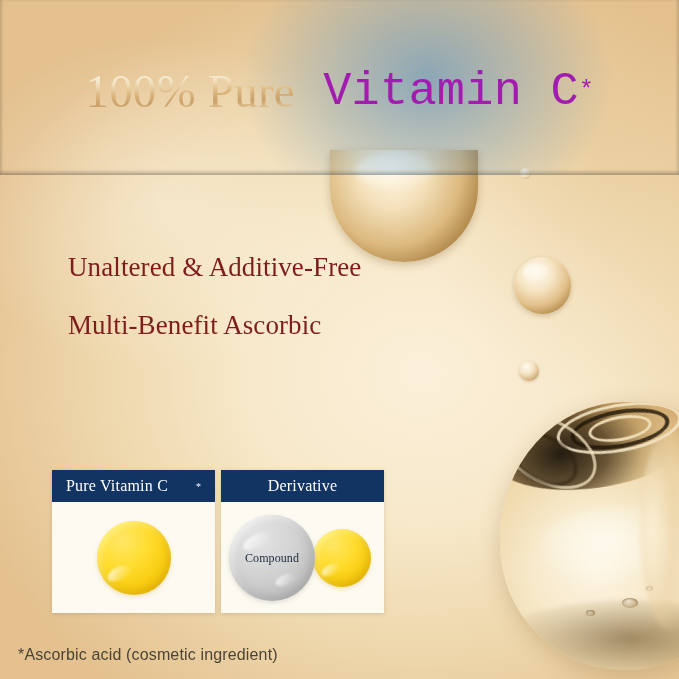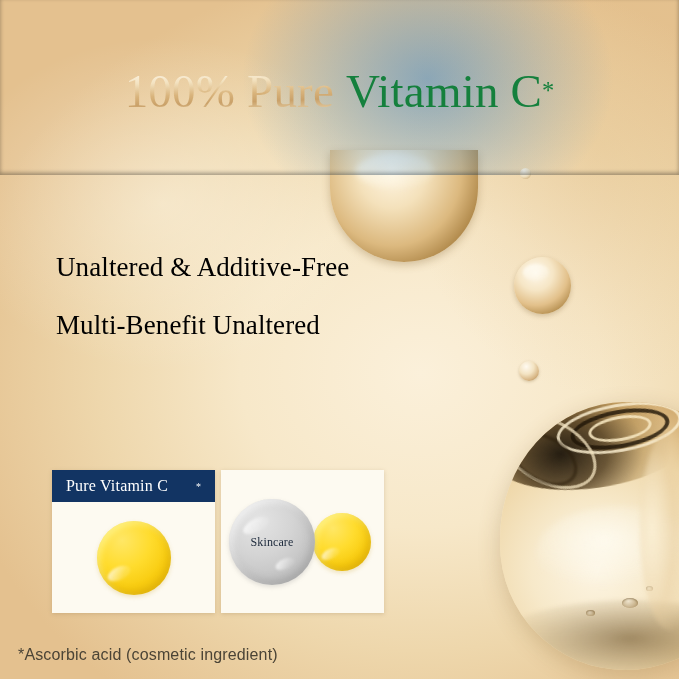--- a/index.html
+++ b/index.html
@@ -72,39 +72,39 @@
     box-sizing: border-box;
   }
   .title-gold {
     background: linear-gradient(178deg, #fdf4e2 8%, #f0dcb3 34%, #d8b municipal 40%, #cfa96f 62%, #e6cfa3 86%, #f7ecd6 100%);
     background: linear-gradient(178deg, #fdf6e8 6%, #f3e2c0 30%, #d9b47c 54%, #caa169 70%, #e3cba0 88%, #f6ecd8 100%);
     -webkit-background-clip: text;
     background-clip: text;
     color: transparent;
     -webkit-text-fill-color: transparent;
   }
-  .title-white { color: #15803d; }
+  .title-white { color: #a21caf; font-family: Liberation Mono, monospace; }
   .title-sup {
     font-size: 0.52em;
     vertical-align: 0.55em;
     letter-spacing: 0;
   }
 
   
   .features {
     position: absolute;
     left: 56px;
     top: 254px;
     width: 560px;
   }
   .feature-line {
-    color: #000000;
+    color: #7f1d1d;
     font-size: 27px;
     line-height: 1;
-    margin: 0 0 31px 0;
+    margin: 0 0 31px 12px;
     letter-spacing: 0.1px;
     white-space: nowrap;
   }
   .feature-line:last-child { margin-bottom: 0; }
 
   
   .compare {
     position: absolute;
     left: 52px;
     top: 470px;
@@ -408,47 +408,50 @@
   <div class="header-band-glow"></div>
   <div class="header-title">
     <span class="title-gold">100% Pure</span>
       <span class="title-white">&nbsp;</span>
       <span class="title-white">Vitamin C</span>
       <span class="title-white title-sup">*</span>
   </div>
 
   <div class="features">
     <div class="feature-line">Unaltered &amp; Additive-Free</div>
-    <div class="feature-line">Multi-Benefit Unaltered</div>
+    <div class="feature-line">Multi-Benefit Ascorbic</div>
   </div>
 
   <div class="compare">
 
     <div class="compare-col">
       <div class="compare-head">
           <span>Pure Vitamin C</span>
           <span class="title-sup">*</span>
         </div>
       <div class="compare-body">
         <div class="drop-yellow cell1-drop">
           <div class="drop-hilite"></div>
         </div>
       </div>
     </div>
 
     <div class="compare-col">
+      <div class="compare-head">
+          <span>Derivative</span>
+        </div>
       <div class="compare-body">
         <div class="drop-yellow cell2-yellow">
           <div class="drop-hilite"></div>
         </div>
         <div class="drop-gray cell2-gray">
           <div class="drop-hilite"></div>
           <div class="drop-hilite b"></div>
         </div>
-        <div class="compound-label">Skincare</div>
+        <div class="compound-label">Compound</div>
       </div>
     </div>
 
   </div>
 
   <div class="footnote">*Ascorbic acid (cosmetic ingredient)</div>
 
 </div>
 
 </body></html>

